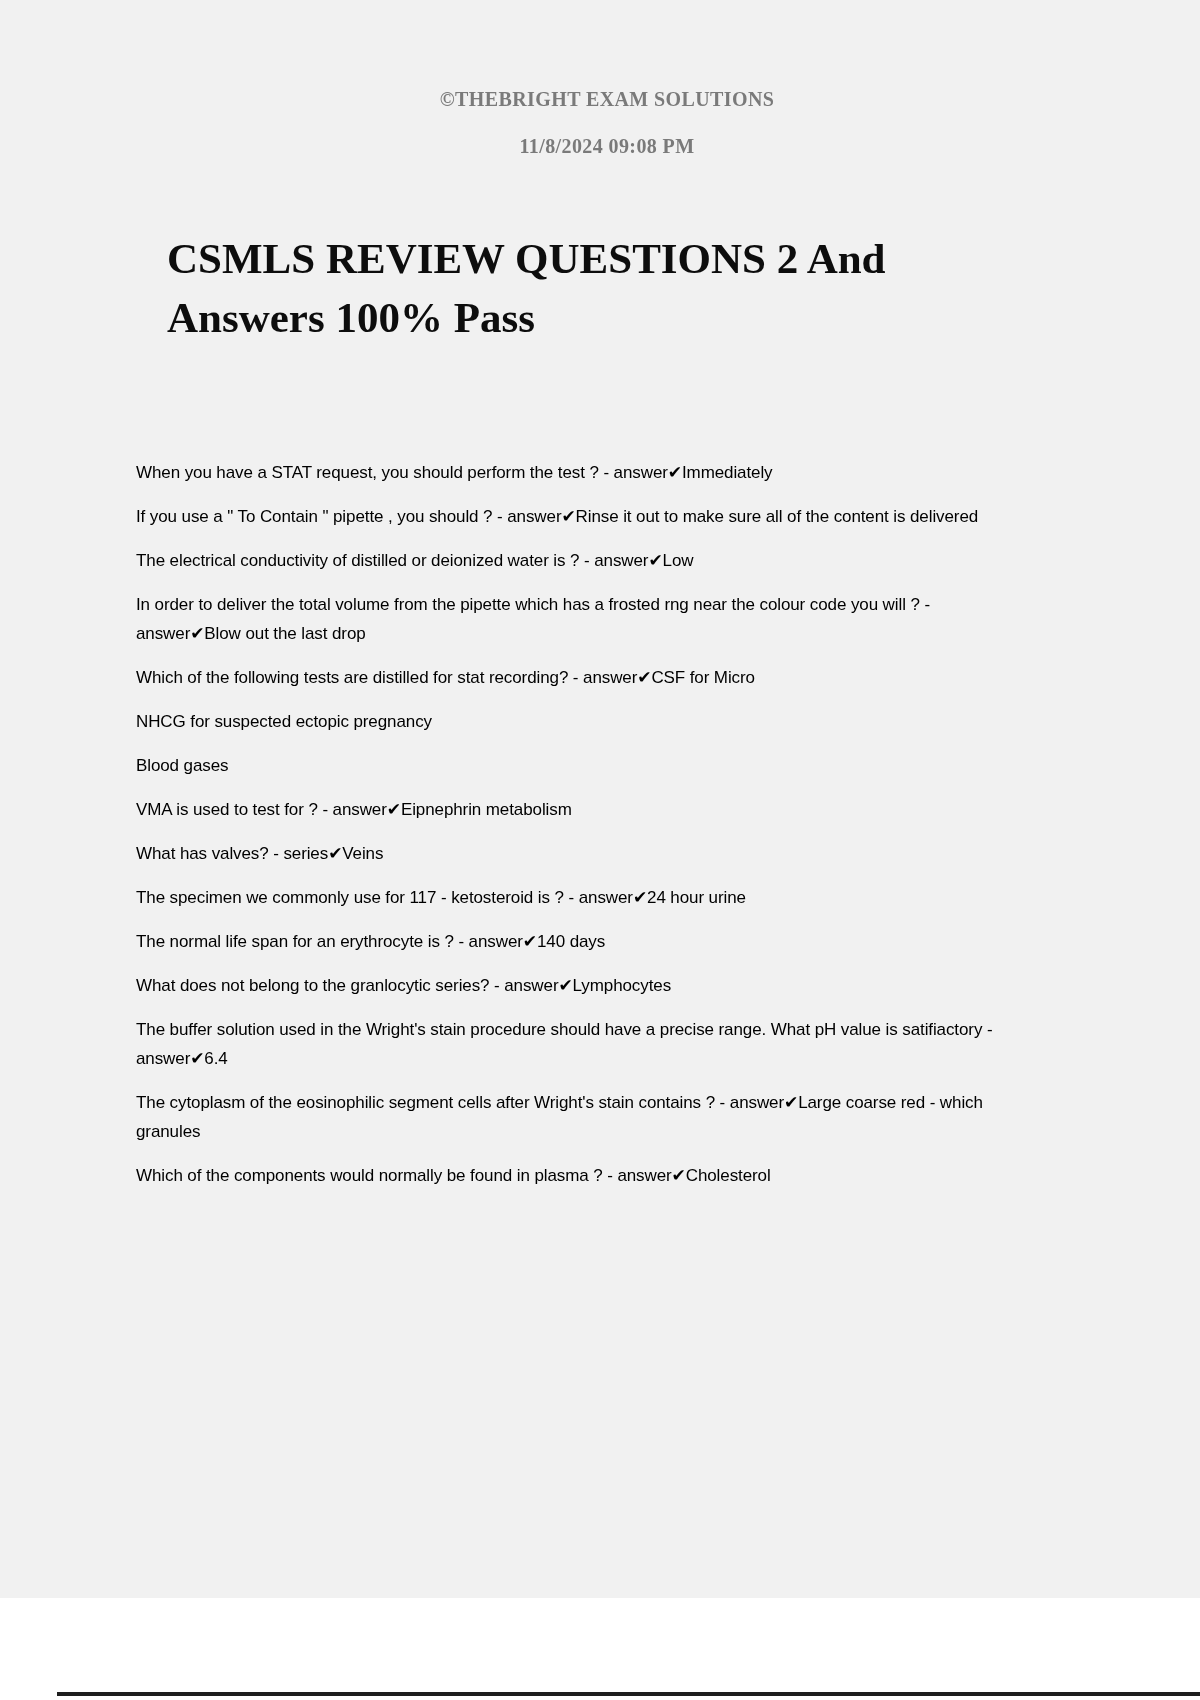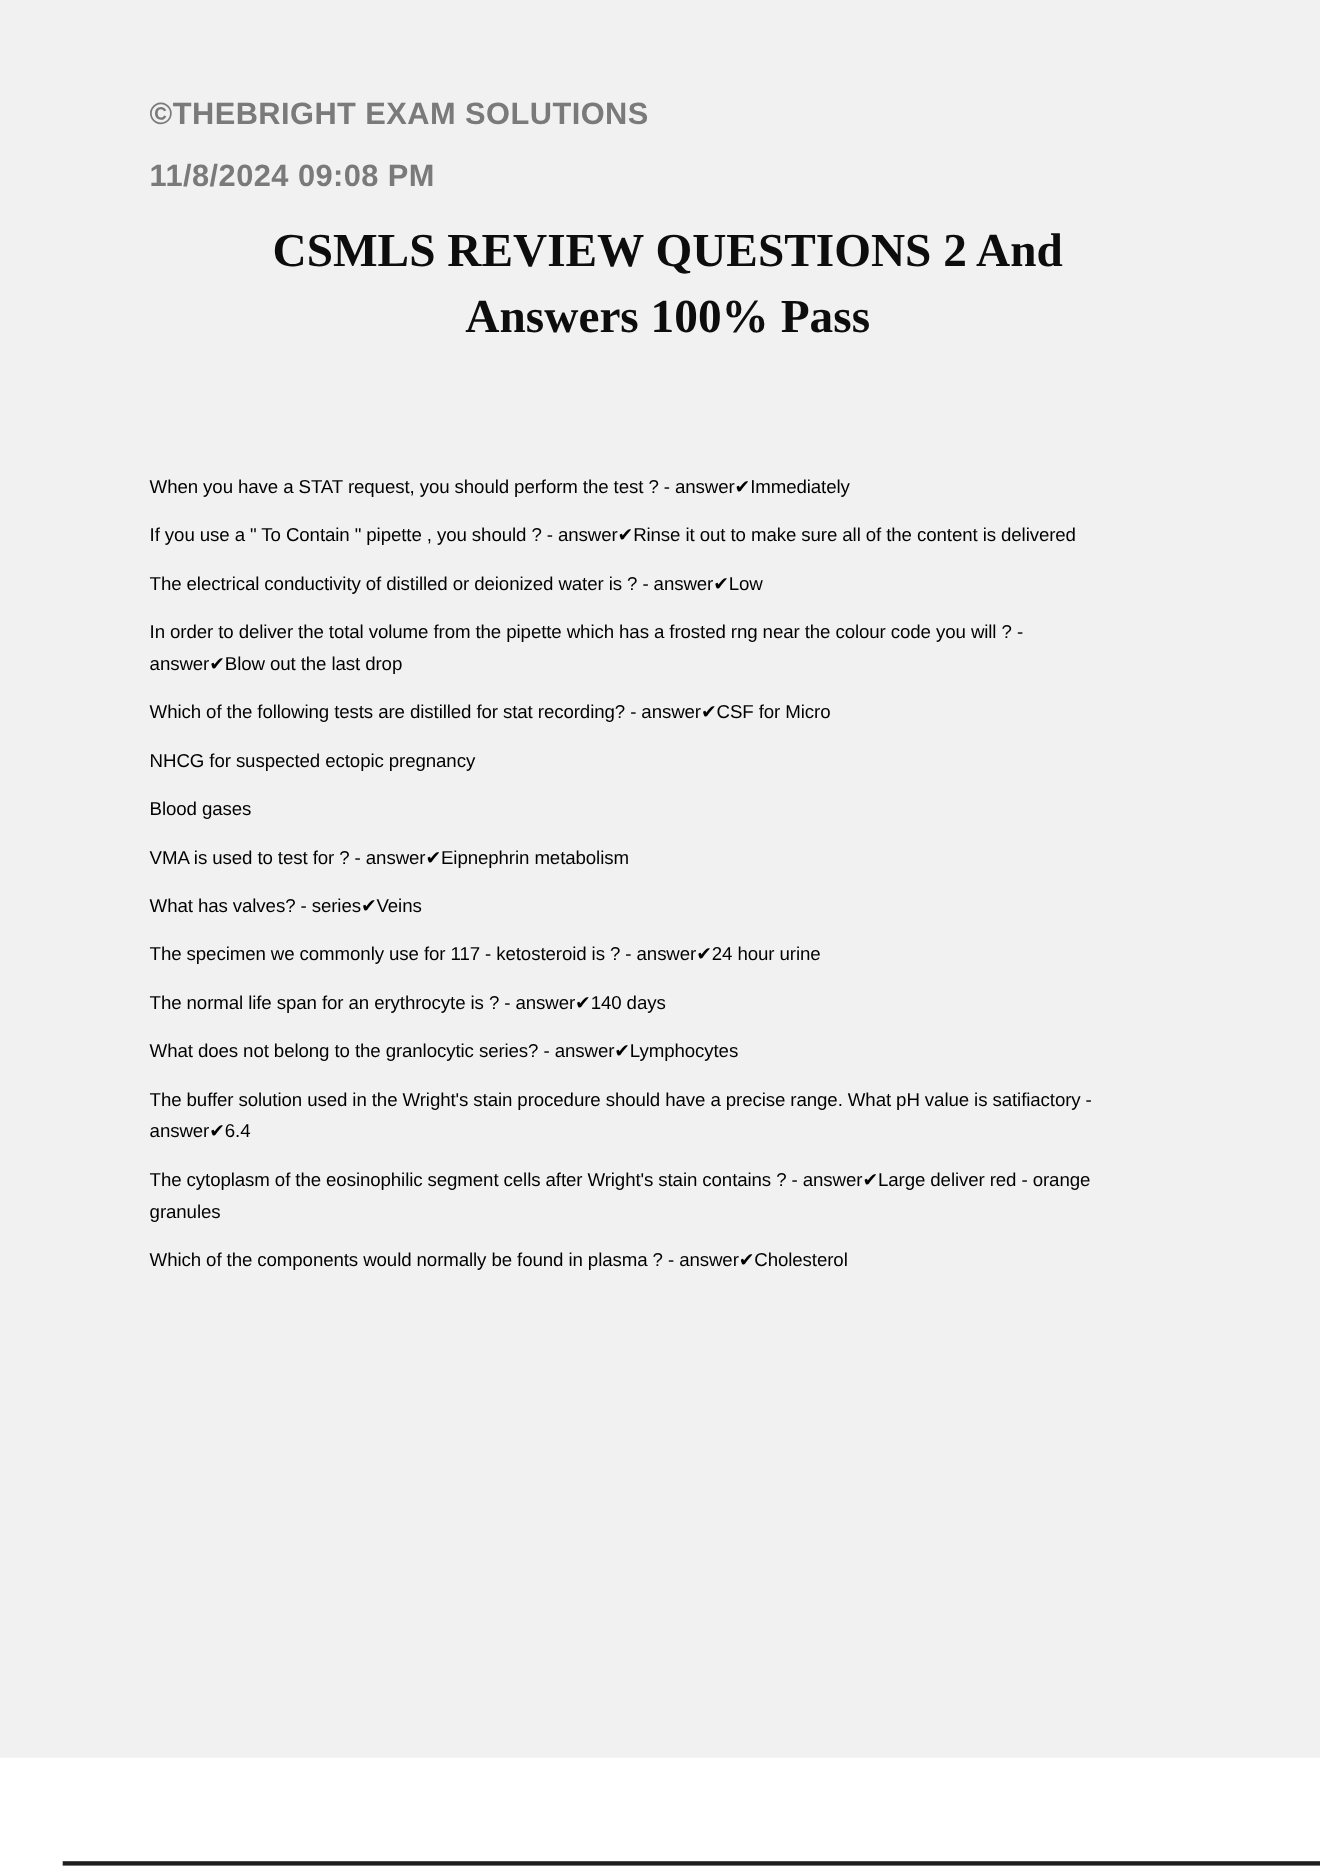--- a/index.html
+++ b/index.html
@@ -19,35 +19,35 @@
   .page {
     box-sizing: border-box;
     width: 1200px;
     height: 1598px;
     background: #f1f1f1;
     padding: 88px 122px 0 136px;
     overflow: hidden;
   }
   .publisher,
   .datetime {
-    text-align: left;
-    font-family: Liberation Sans, sans-serif;
+    text-align: center;
+    font-family: Liberation Serif, serif;
     font-weight: 700;
-    font-size: 28px;
+    font-size: 20px;
     line-height: 1.15;
     color: #7a7a7a;
     letter-spacing: 0.4px;
   }
   .datetime {
     margin-top: 24px;
   }
   .doc-title {
-    margin: 23px auto 0;
+    margin: 71px auto 0;
     max-width: 880px;
-    text-align: center;
+    text-align: left;
     font-family: "Liberation Serif", serif;
     font-weight: 700;
     font-size: 43px;
     line-height: 1.38;
     color: #0d0d0d;
   }
   .qa-list {
     margin-top: 110px;
     width: 892px;
     font-size: 17px;
@@ -92,21 +92,21 @@
       <p>In order to deliver the total volume from the pipette which has a frosted rng near the colour code you will ? - answer✔Blow out the last drop</p>
       <p>Which of the following tests are distilled for stat recording? - answer✔CSF for Micro</p>
       <p>NHCG for suspected ectopic pregnancy</p>
       <p>Blood gases</p>
       <p>VMA is used to test for ? - answer✔Eipnephrin metabolism</p>
       <p>What has valves? - series✔Veins</p>
       <p>The specimen we commonly use for 117 - ketosteroid is ? - answer✔24 hour urine</p>
       <p>The normal life span for an erythrocyte is ? - answer✔140 days</p>
       <p>What does not belong to the granlocytic series? - answer✔Lymphocytes</p>
       <p>The buffer solution used in the Wright's stain procedure should have a precise range. What pH value is satifiactory - answer✔6.4</p>
-      <p>The cytoplasm of the eosinophilic segment cells after Wright's stain contains ? - answer✔Large deliver red - orange granules</p>
+      <p>The cytoplasm of the eosinophilic segment cells after Wright's stain contains ? - answer✔Large coarse red - which granules</p>
       <p>Which of the components would normally be found in plasma ? - answer✔Cholesterol</p>
     </div>
   </div>
 
   <div class="bottom-strip">
     <div class="divider-bar"></div>
   </div>
 </div>
 
 </body></html>

